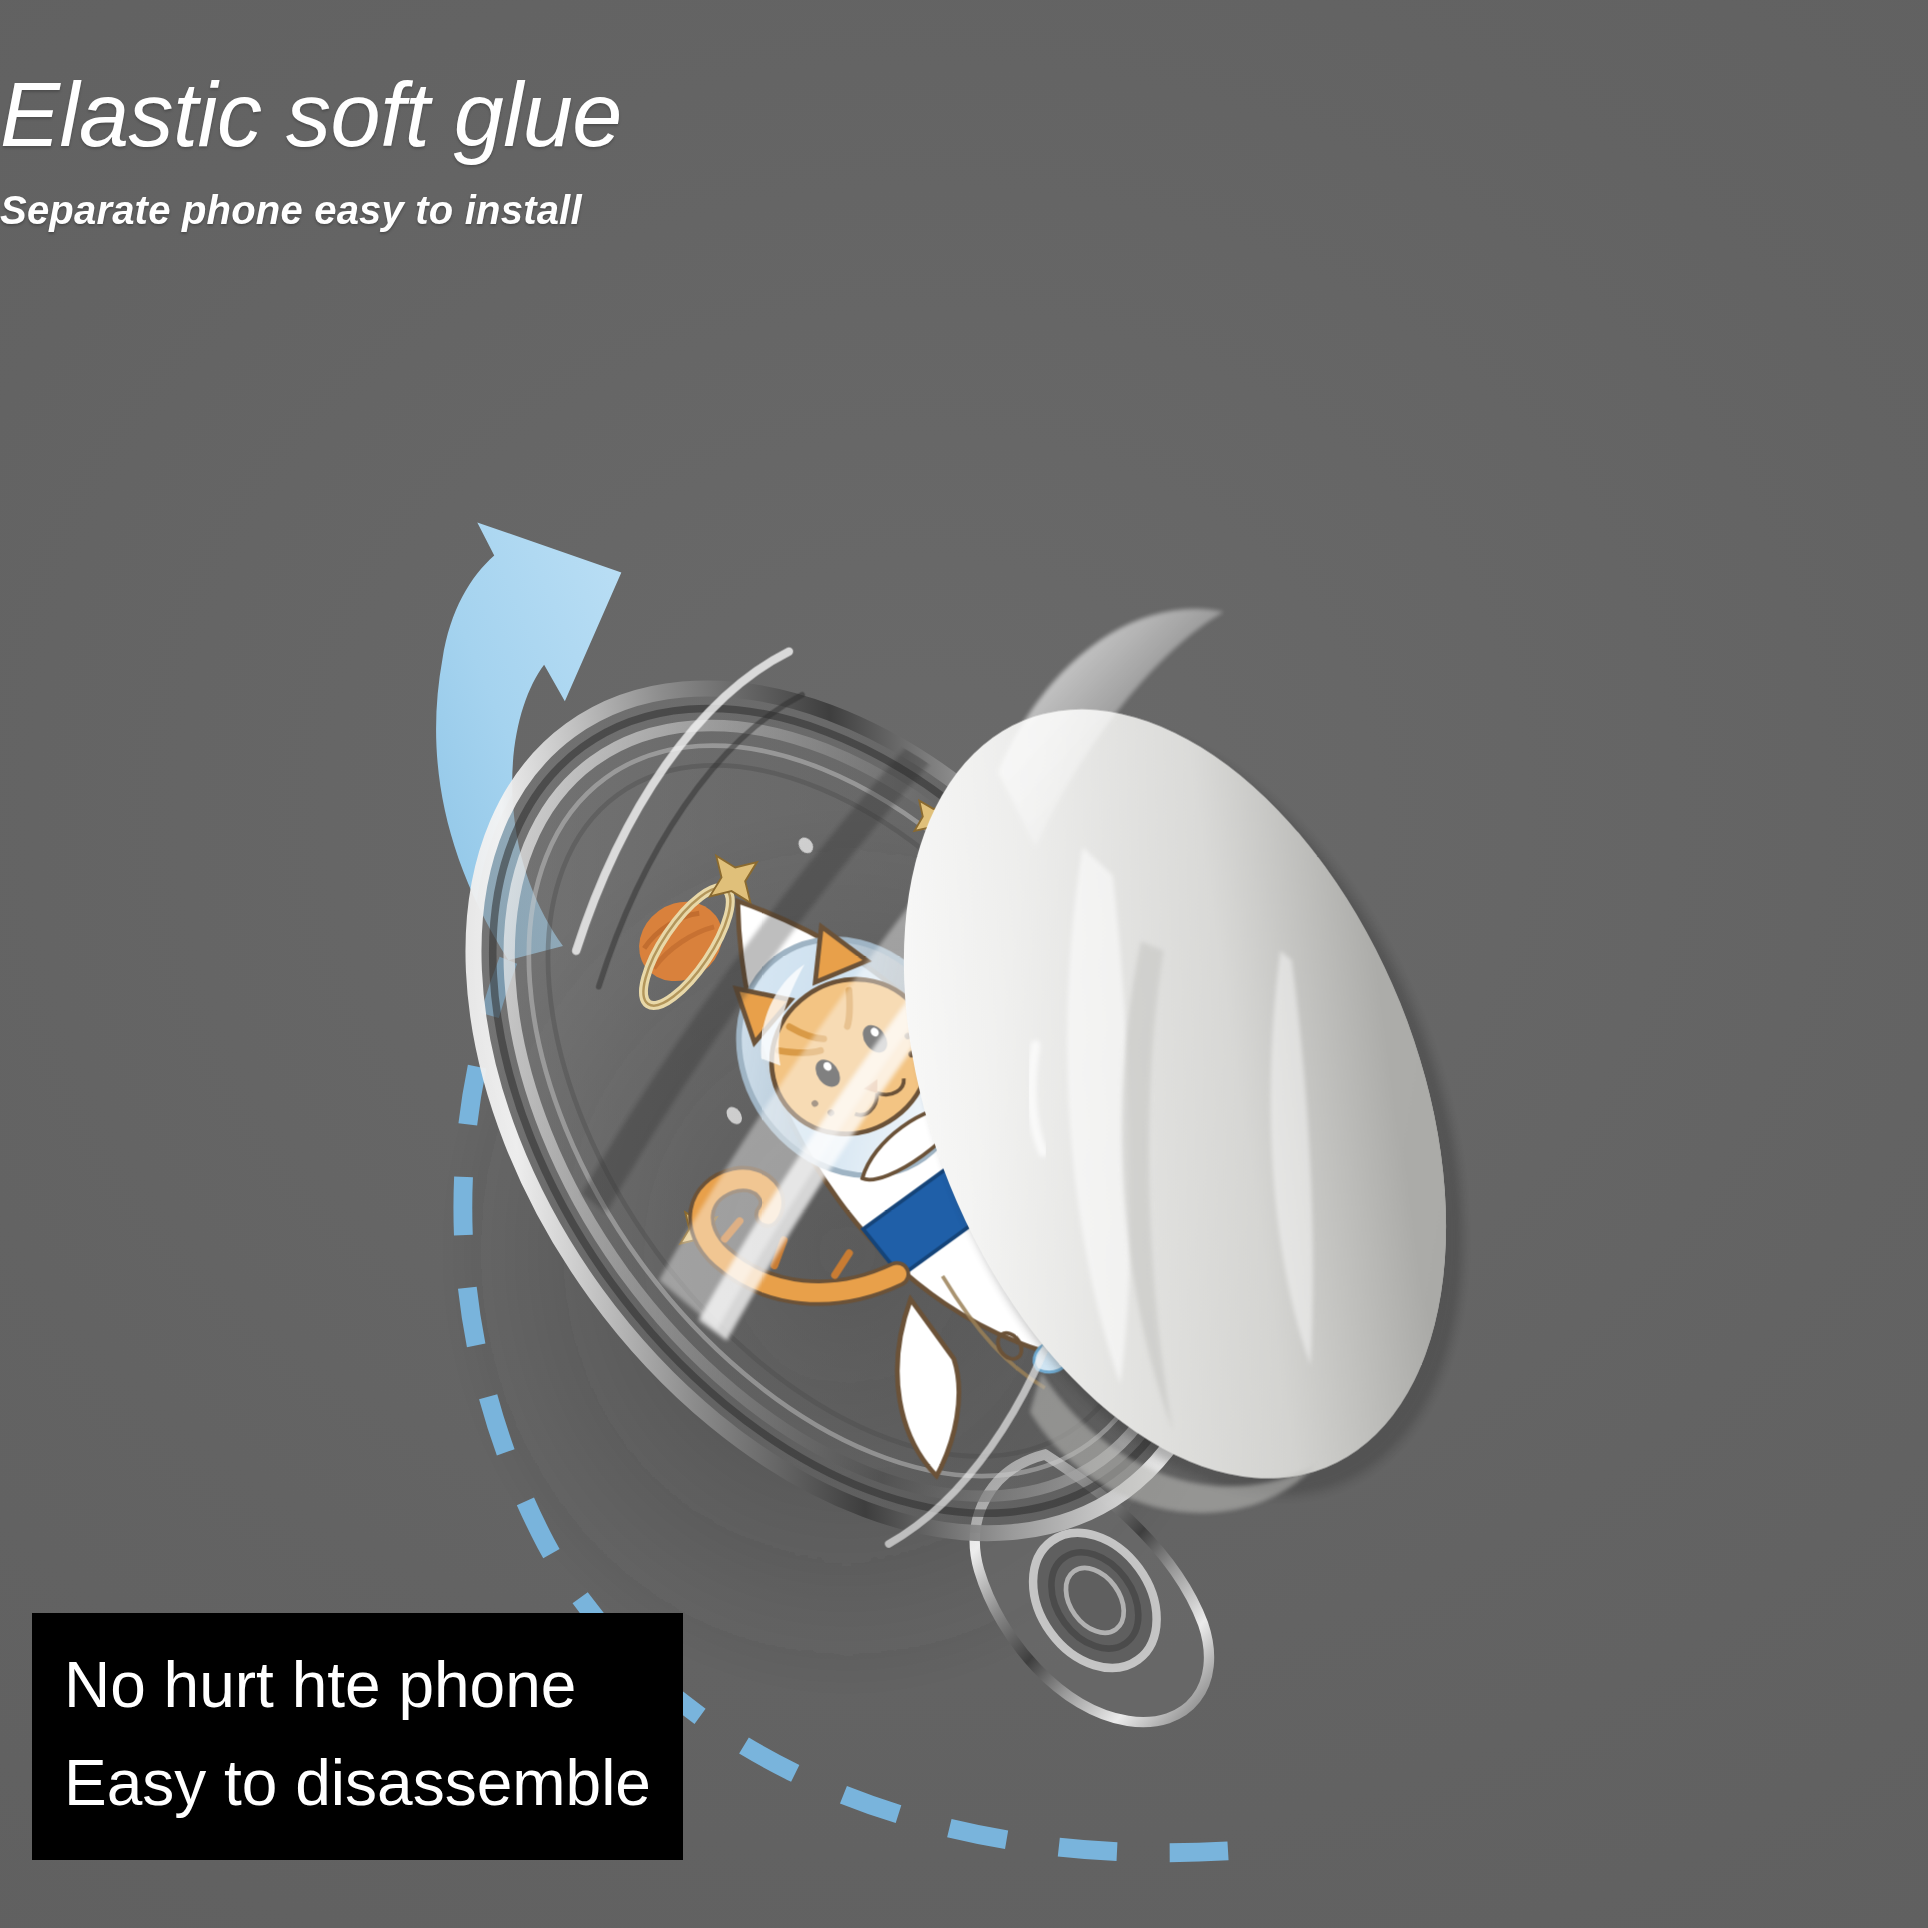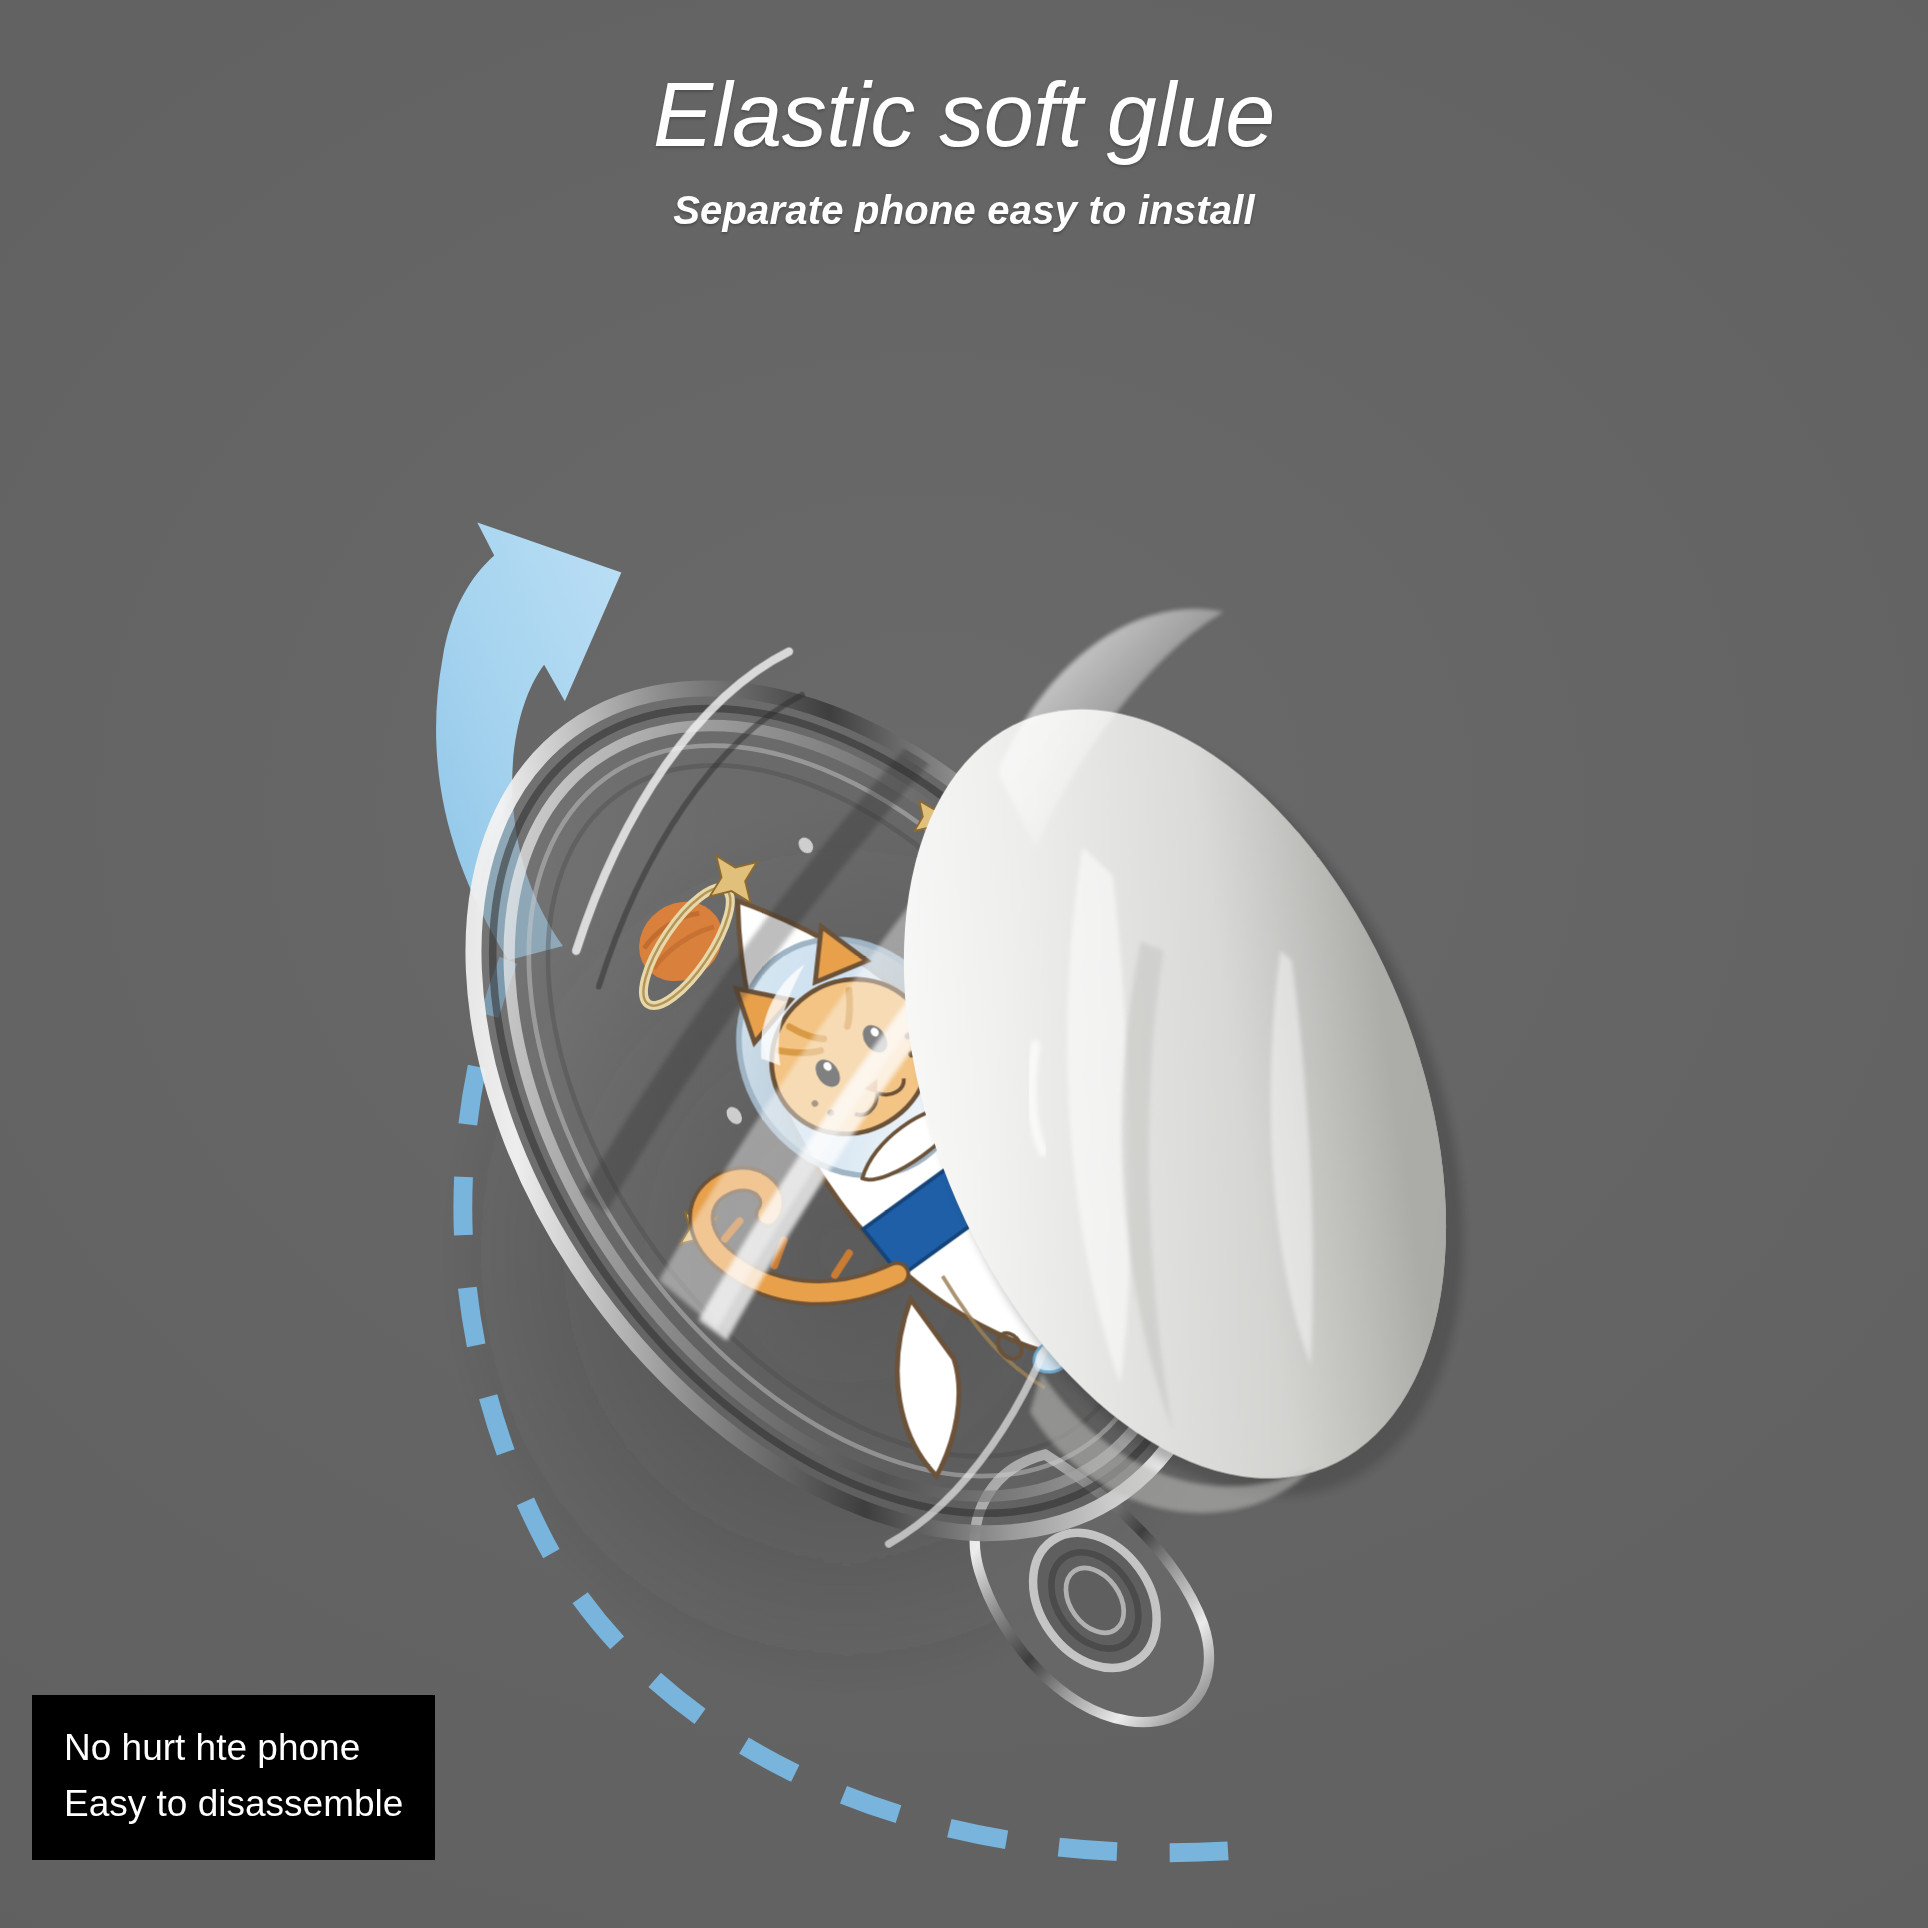--- a/index.html
+++ b/index.html
@@ -25,21 +25,20 @@
     background:
       radial-gradient(ellipse 120% 100% at 48% 42%, #6a6a6a 0%, #636363 45%, #5d5d5d 100%);
   }
 
   
   .headline-block {
     position: absolute;
     top: 68px;
     left: 0;
     width: 1928px;
-    text-align: center;
     z-index: 40;
   }
   .headline-line {
     display: block;
     color: #ffffff;
     font-style: italic;
     font-weight: 400;
     font-size: 90px;
     line-height: 1.06;
     letter-spacing: -0.5px;
@@ -61,21 +60,21 @@
     position: absolute;
     left: 32px;
     bottom: 68px;
     background: #000000;
     padding: 24.5px 32px 28px 32px;
     z-index: 45;
   }
   .caption-line {
     display: block;
     color: #ffffff;
-    font-size: 37px;
+    font-size: 64px;
     font-weight: 400;
     line-height: 1.52;
     white-space: nowrap;
   }
 
   
   .scene {
     position: absolute;
     inset: 0;
     z-index: 20;

